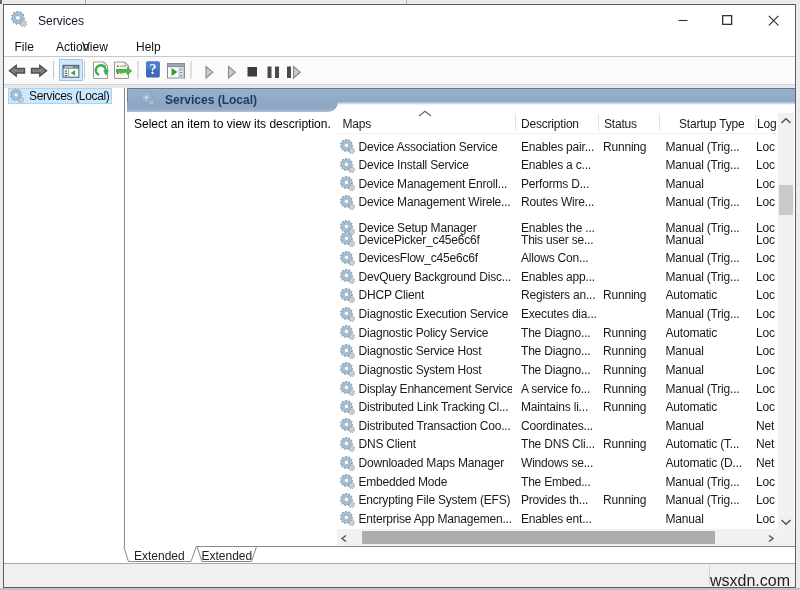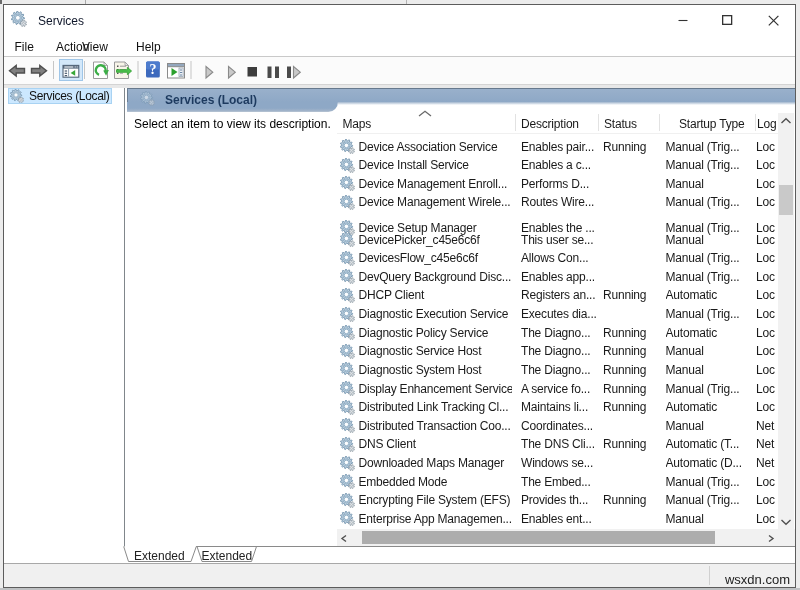--- a/index.html
+++ b/index.html
@@ -50,21 +50,21 @@
   #hscroll{left:210px;top:441px;width:441px;height:17px;background:#f1f1f1;}
   #hthumb{left:25px;top:1.5px;width:353px;height:13.5px;background:#adadad;position:absolute;}
   #scorner{left:651px;top:441px;width:17px;height:17px;background:#f1f1f1;}
   
   #panebottom{left:192px;top:541px;width:599px;height:1px;background:#8a8a8a;}
   #tabstrip{left:117px;top:542px;width:674px;height:16px;background:#fff;}
   .tabtxt{position:absolute;font-size:12px;color:#222;}
   #statusline{left:0;top:558px;width:791px;height:1px;background:#a8a8a8;}
   #statusbar{left:0;top:559px;width:791px;height:23px;background:#f0f0f0;}
   #statdiv{left:705px;top:2px;width:1px;height:19px;background:#d0d0d0;position:absolute;}
-  #wm{position:absolute;right:5px;top:7.5px;font-size:13px;color:#222;}
+  #wm{position:absolute;right:5px;top:7.5px;font-size:16px;color:#222;}
   svg{display:block;}
 </style>
 </head>
 <body>
 <svg width="0" height="0" style="position:absolute">
   <defs>
     <g id="gearsym">
       <path d="M12.20 6.20 L12.15 6.97 L10.52 7.47 L10.32 8.01 L11.25 9.44 L10.79 10.06 L9.15 9.60 L8.69 9.95 L8.69 11.66 L7.97 11.93 L6.84 10.65 L6.26 10.70 L5.35 12.14 L4.59 11.98 L4.33 10.29 L3.82 10.02 L2.27 10.73 L1.72 10.19 L2.41 8.63 L2.13 8.13 L0.44 7.89 L0.27 7.14 L1.70 6.20 L1.74 5.62 L0.44 4.51 L0.71 3.79 L2.41 3.77 L2.76 3.30 L2.27 1.67 L2.88 1.20 L4.33 2.11 L4.87 1.90 L5.35 0.26 L6.11 0.20 L6.84 1.75 L7.41 1.86 L8.69 0.74 L9.37 1.11 L9.15 2.80 L9.56 3.20 L11.25 2.96 L11.62 3.63 L10.52 4.93 L10.64 5.50 Z" fill="#bed2e2" stroke="#6e8faa" stroke-width="0.8"></path>
       <circle cx="6.2" cy="6.2" r="3.4" fill="#c5d7e5" stroke="#87a5bd" stroke-width="0.7"></circle>
       <circle cx="6.2" cy="6.2" r="2.2" fill="#fcfdfe" stroke="#86a5bd" stroke-width="0.8"></circle>

